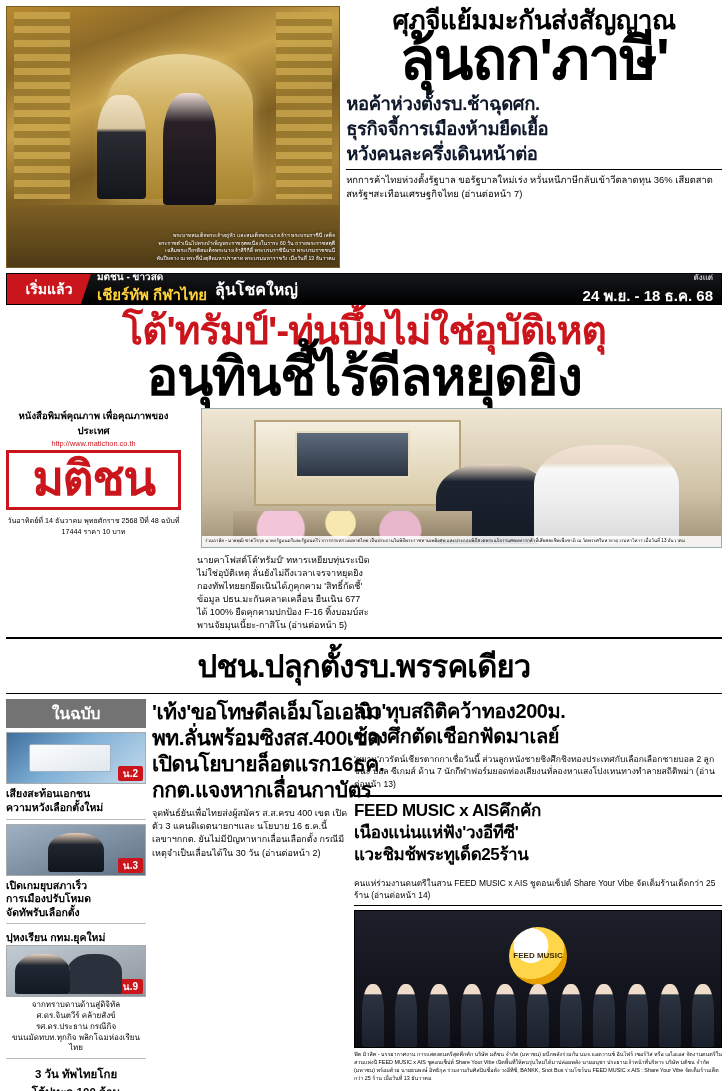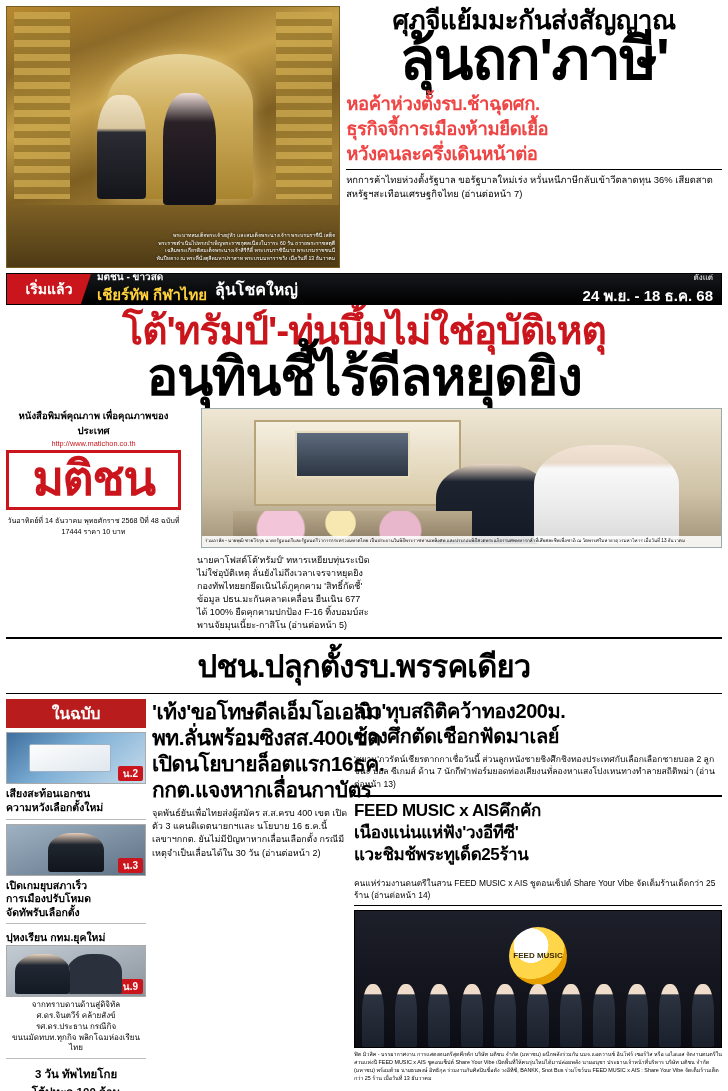--- a/index.html
+++ b/index.html
@@ -59,21 +59,21 @@
   .top-right { width: 378px; display: flex; flex-direction: column; }
   .headline-1 {
     font-size: 26px; font-weight: bold; color: #000; letter-spacing: -.4px;
     line-height: 1.12; text-align: center; white-space: nowrap;
   }
   .headline-2 {
     font-size: 58px; font-weight: bold; color: #000; letter-spacing: -1.5px;
     line-height: .98; text-align: center; margin-top: -4px; white-space: nowrap;
   }
   .subhead-lines {
-    margin-top: 4px; font-size: 18.5px; font-weight: bold; color: #ef4444;
+    margin-top: 4px; font-size: 18.5px; font-weight: bold; color: #0f172a;
     line-height: 1.34; letter-spacing: -.4px;
   }
   .subhead-lines div { white-space: nowrap; }
   .deck {
     margin-top: 3px; font-size: 9.4px; color: #000; line-height: 1.42;
     border-top: 1px solid #000; padding-top: 3px;
   }
   .deck .readmore { color: #000; }
 
   
@@ -166,21 +166,21 @@
     border-top: 2px solid #000; border-bottom: 1px solid #000; padding: 2px 0;
   }
 
   
   .lower { display: flex; gap: 6px; margin-top: 5px; }
   .col-left { width: 140px; }
   .col-mid { width: 196px; }
   .col-right { flex: 1; }
 
   .inchabap {
-    background: #b91c1c; color: #fff; font-size: 16px; font-weight: bold;
+    background: #737373; color: #fff; font-size: 16px; font-weight: bold;
     text-align: center; padding: 2px 0; letter-spacing: -.3px;
   }
   .brief {
     border-bottom: 1px solid #bbb; padding: 4px 0; position: relative;
   }
   .brief-img {
     width: 100%; height: 52px; position: relative; overflow: hidden; border: 1px solid #aaa;
   }
   .bi-1 { background: linear-gradient(140deg, #3f6f9e 0%, #7fb0d6 45%, #c8dcec 100%); }
   .bi-1::after {

